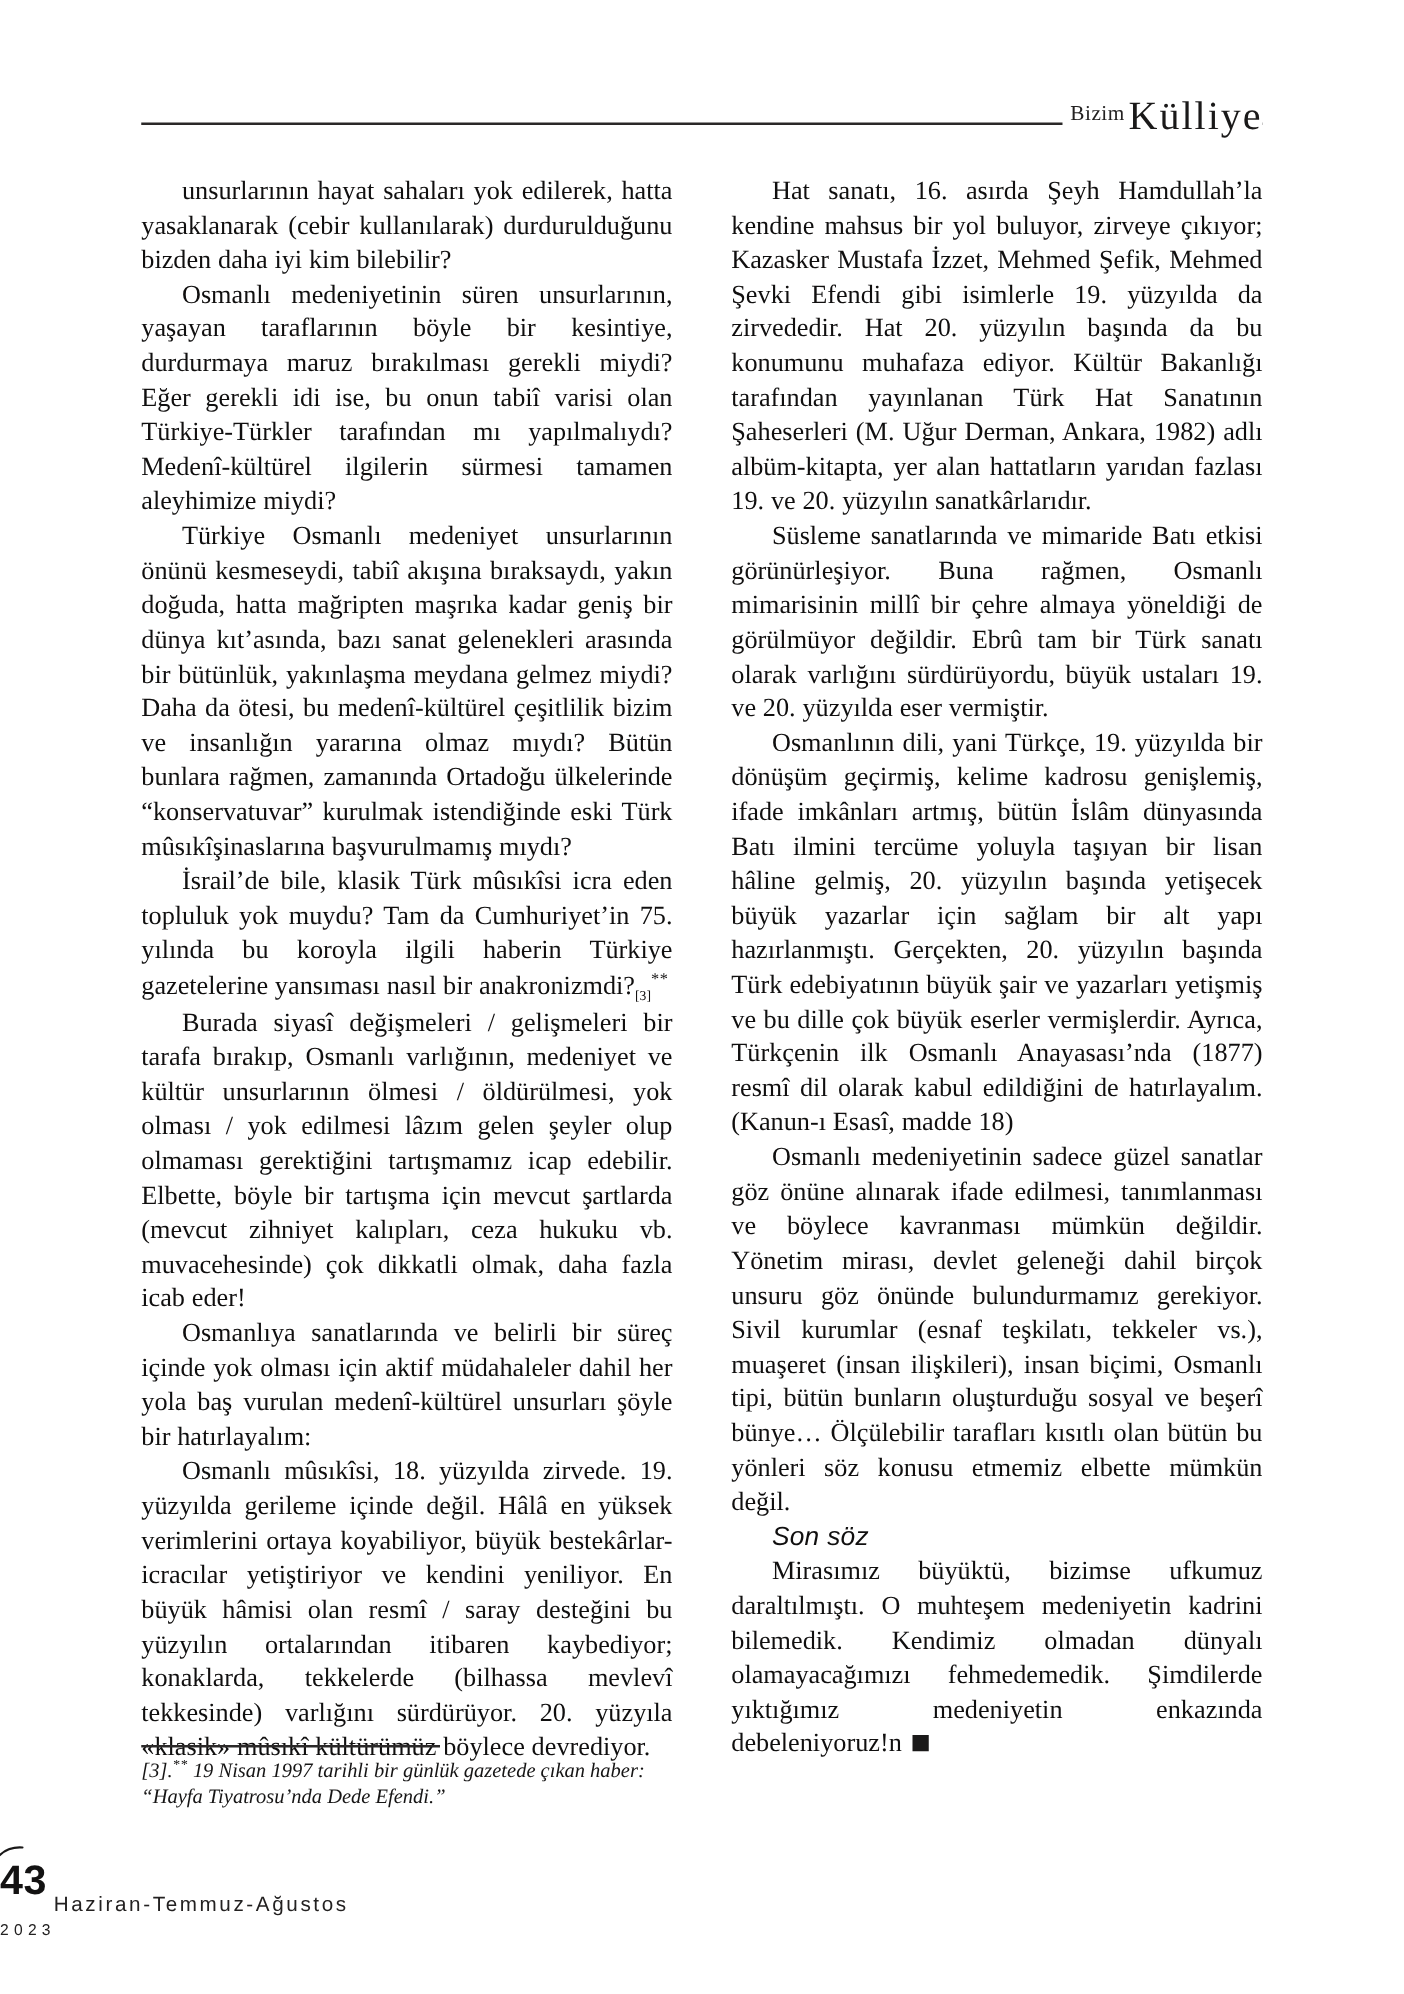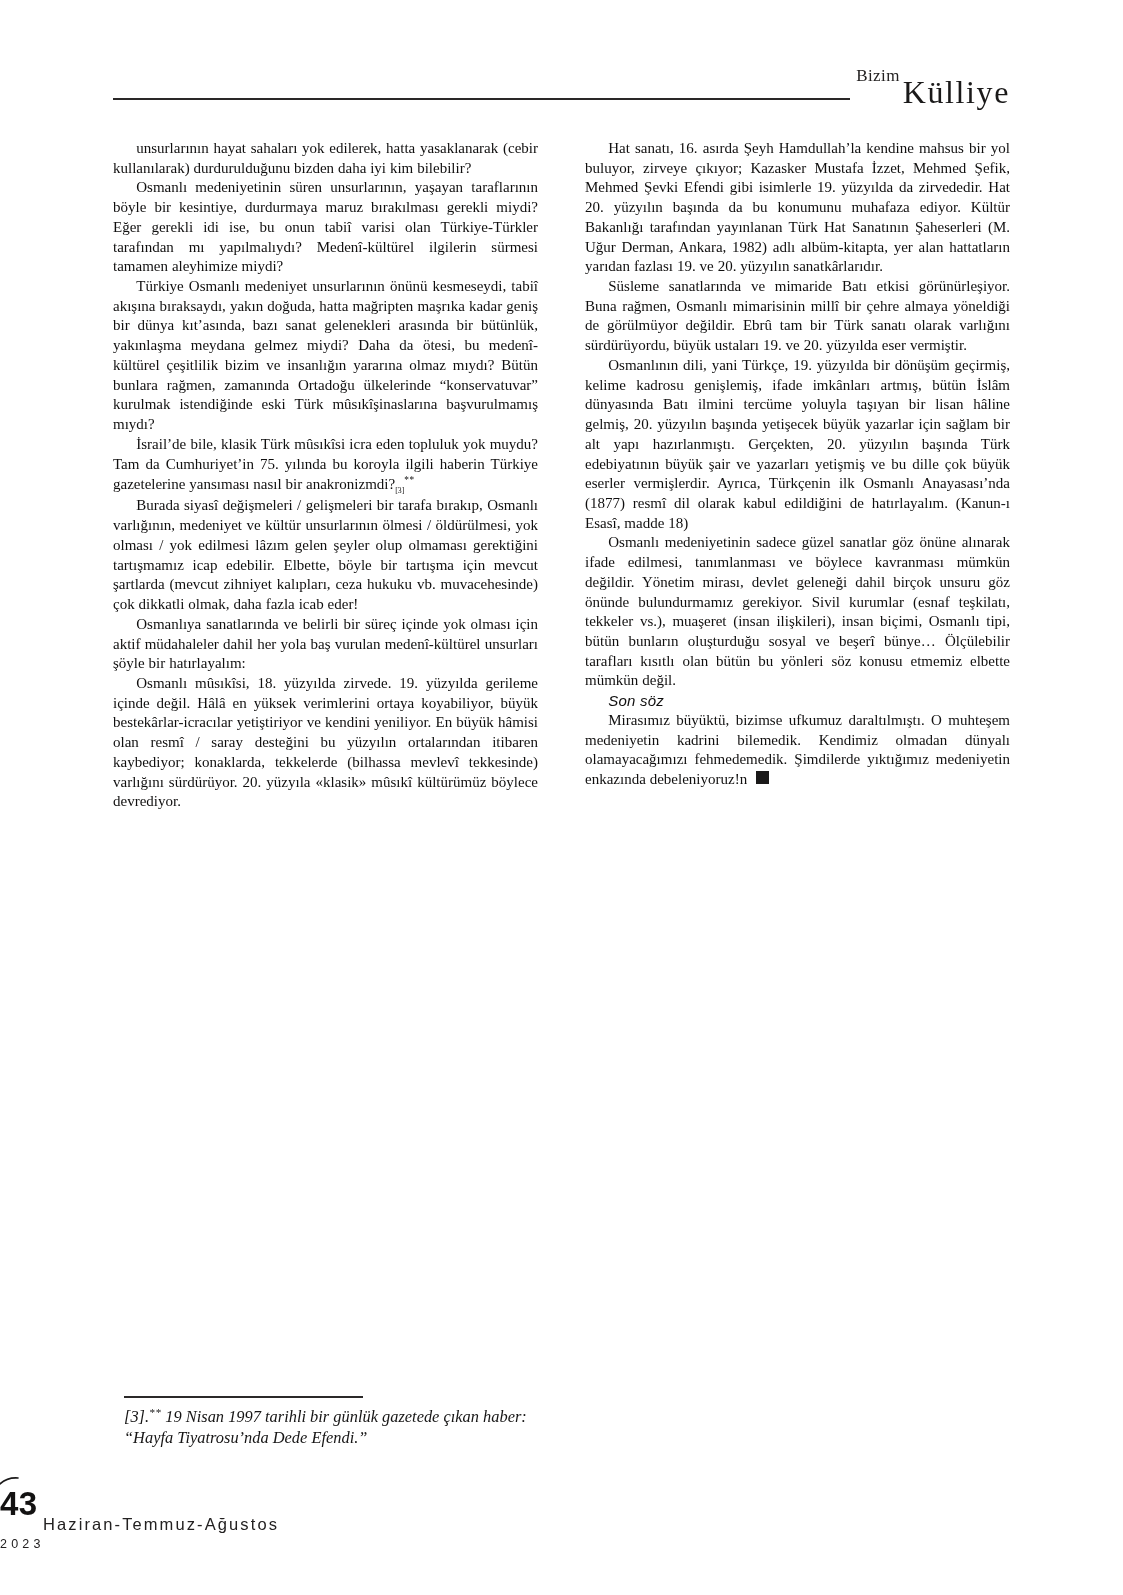--- a/index.html
+++ b/index.html
@@ -33,21 +33,21 @@
     bottom: 8px;
     width: 100%;
     height: 1.6px;
     background: #2a2828;
   }
   .runhead-title {
     position: absolute;
     right: 0;
     bottom: 0;
     display: flex;
-    align-items: flex-start;
+    align-items: flex-end;
     background: #ffffff;
     padding-left: 6px;
     line-height: 1;
   }
   .runhead-small {
     font-family: "Liberation Serif", "DejaVu Serif", serif;
     font-size: 17px;
     letter-spacing: 0.4px;
     color: #232121;
     padding-right: 3px;
@@ -68,21 +68,21 @@
     top: 139px;
     width: 897px;
     display: flex;
     gap: 47px;
   }
   .col {
     width: 425px;
   }
   .col p {
     margin: 0;
-    font-size: 15px;
+    font-size: 21px;
     line-height: 1.315;
     text-align: justify;
     text-justify: inter-word;
     text-indent: 1.55em;
     hyphens: manual;
     word-spacing: 0.01em;
   }
   .fn-ref {
     font-size: 0.52em;
     vertical-align: sub;
@@ -110,21 +110,21 @@
     font-size: 20px;
     margin: 20px 0 2px 0;
     line-height: 1.3;
     text-indent: 0;
     letter-spacing: 0.2px;
   }
 
   
   .footnote-zone {
     position: absolute;
-    left: 124px;
+    left: 113px;
     top: 1396px;
     width: 425px;
   }
   .footnote-rule {
     width: 239px;
     height: 1.8px;
     background: #2b2929;
     margin-bottom: 7px;
   }
   .footnote-text {

